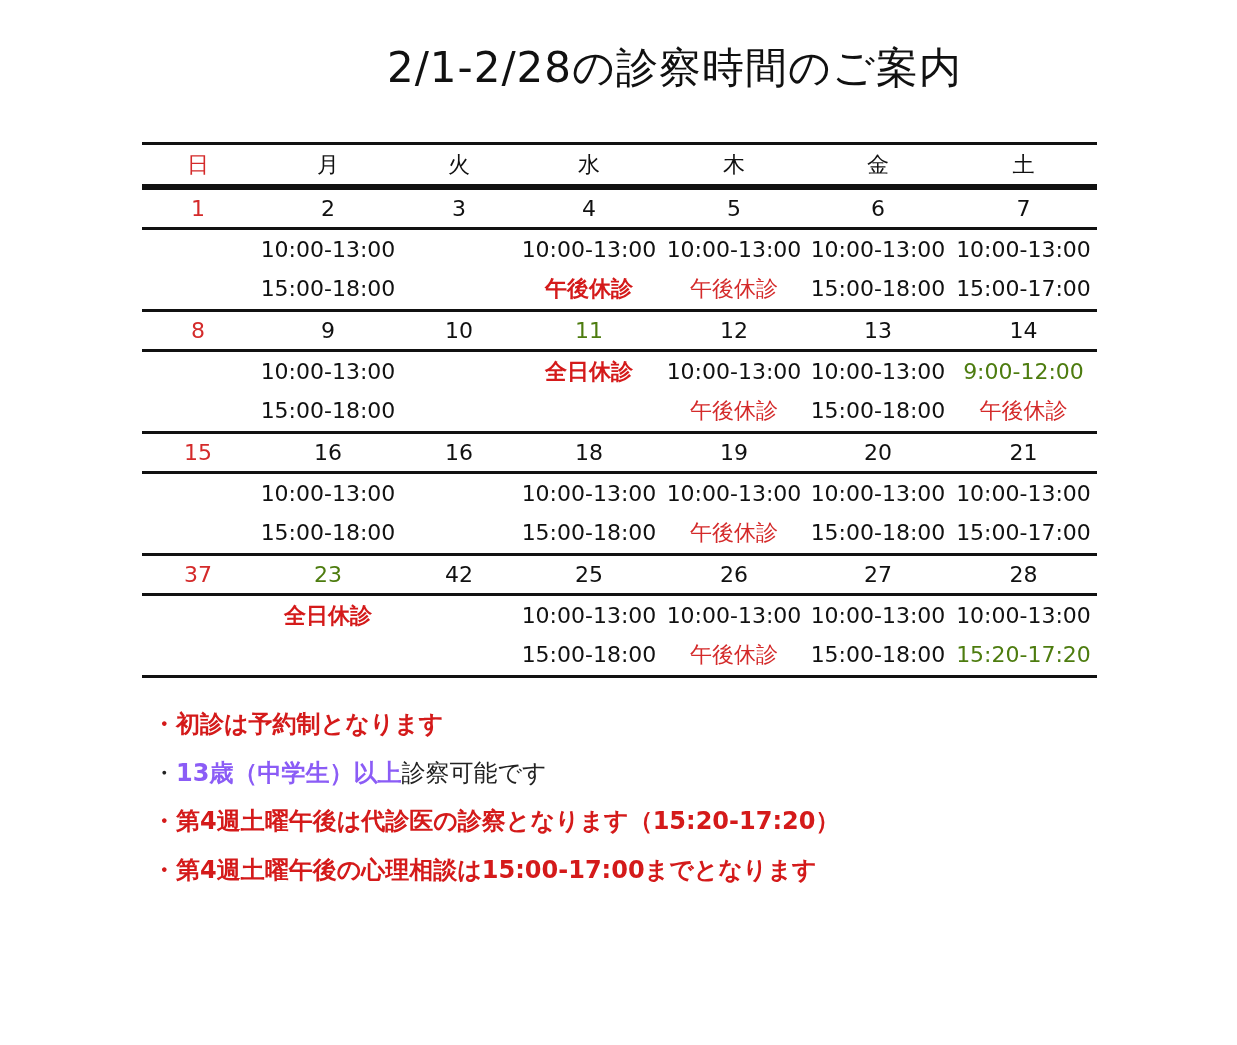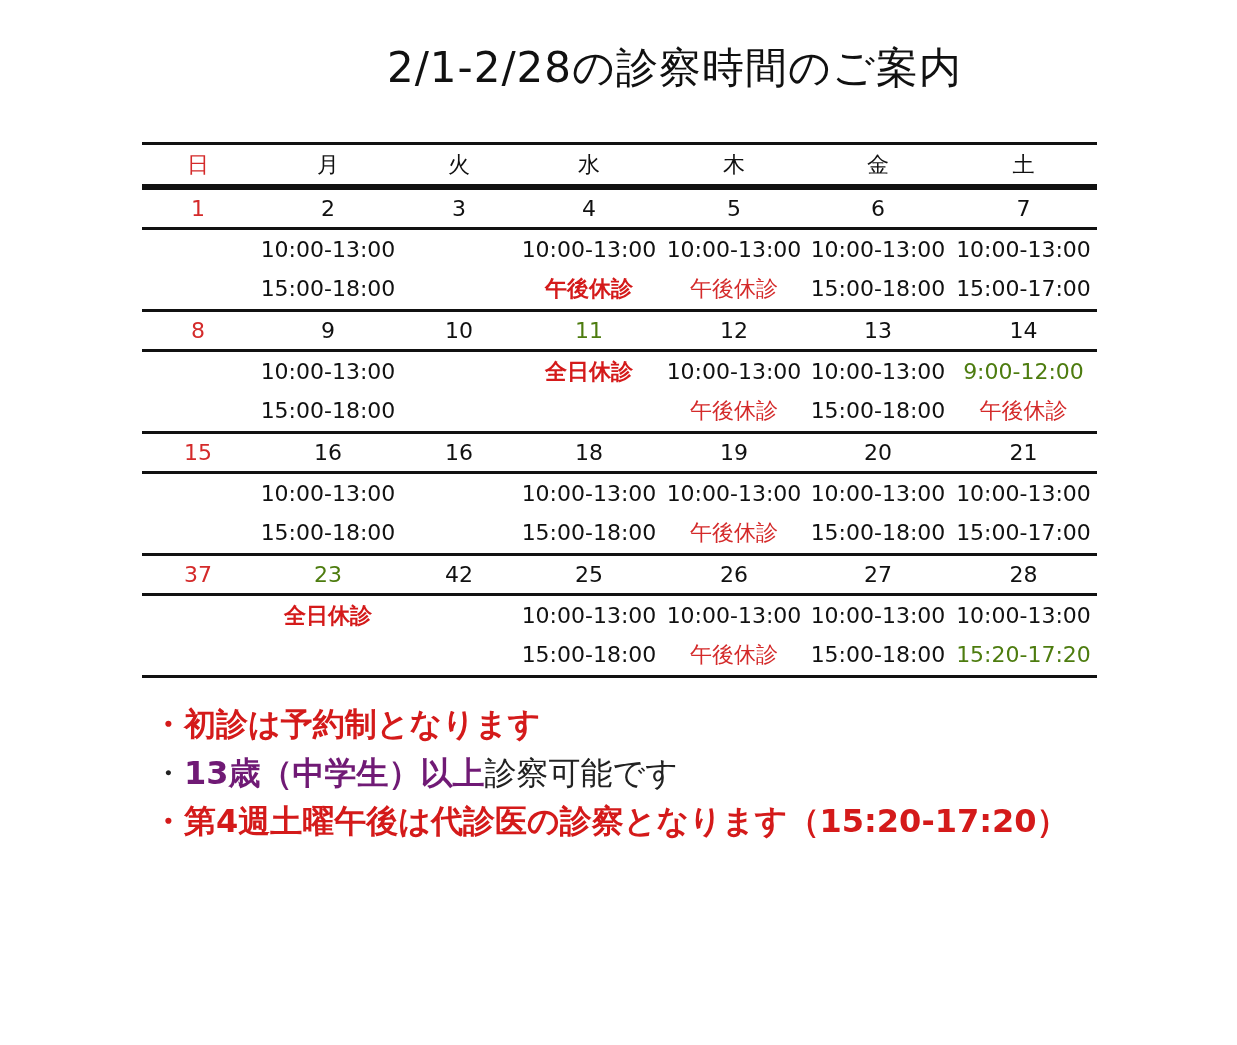--- a/index.html
+++ b/index.html
@@ -62,28 +62,28 @@
   .cell.sun { color: #d42a2a; }
   .cell.red-bold { color: #4d7c0f; font-weight: normal; }
   .cell.closed { color: #d42a2a; }
   .cell.closed-bold { color: #d41a1a; font-weight: bold; }
   .notes {
     position: absolute;
     left: 152px;
     top: 700px;
   }
   .note {
-    font-size: 32px;
+    font-size: 24px;
     line-height: 48.5px;
     height: 48.5px;
     white-space: nowrap;
   }
   .note.red { color: #d41a1a; font-weight: bold; }
   .note.plain { color: #222; }
-  .note .b { font-weight: bold; color: #701a75; }
+  .note .b { font-weight: bold; color: #8b5cf6; }
   .note .n { font-weight: normal; color: #222; }
 </style>
 </head>
 <body>
 
 <div class="title">2/1-2/28の診察時間のご案内</div>
 
 <div class="schedule">
   <div class="rule"></div>
   <div class="row header">
@@ -215,13 +215,14 @@
     <div class="cell">15:00-18:00</div>
     <div class="cell red-bold">15:20-17:20</div>
   </div>
   <div class="rule"></div>
 </div>
 
 <div class="notes">
   <div class="note red">・初診は予約制となります</div>
   <div class="note plain"><span class="n">・</span><span class="b">13歳（中学生）以上</span><span class="n">診察可能です</span></div>
   <div class="note red">・第4週土曜午後は代診医の診察となります（15:20-17:20）</div>
+  <div class="note red">・第4週土曜午後の心理相談は15:00-17:00までとなります</div>
 </div>
 
 </body></html>

